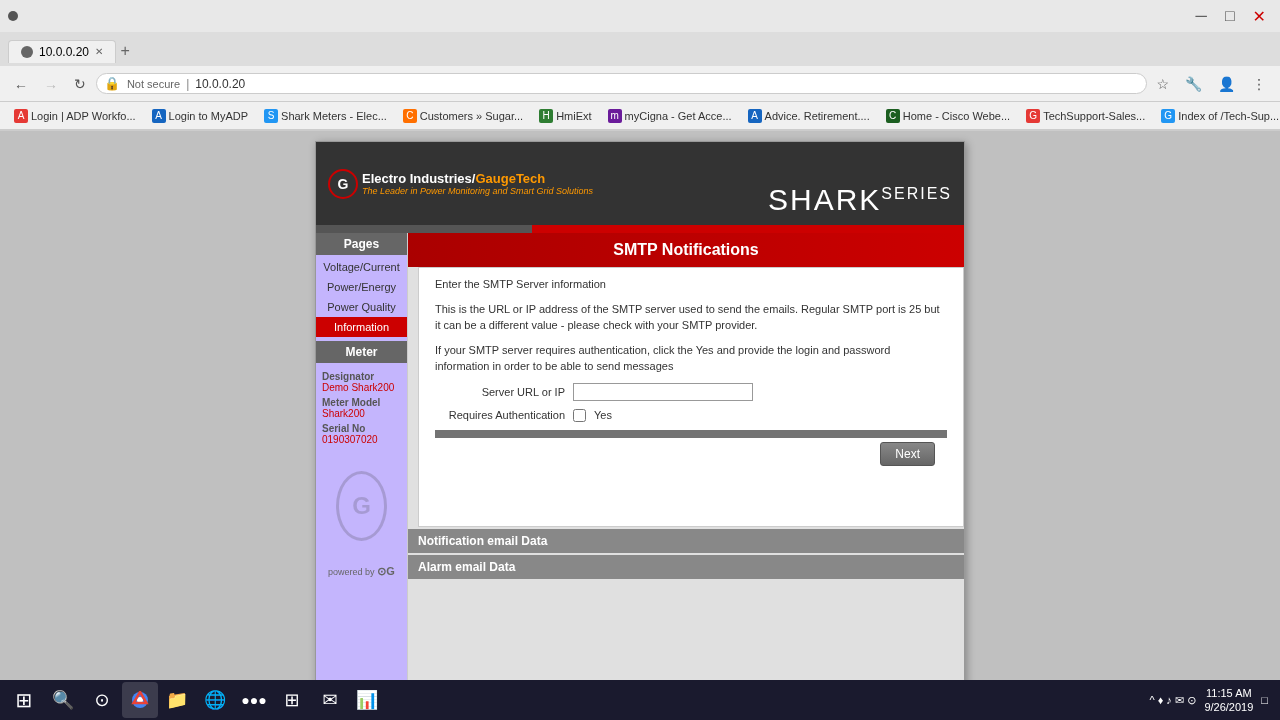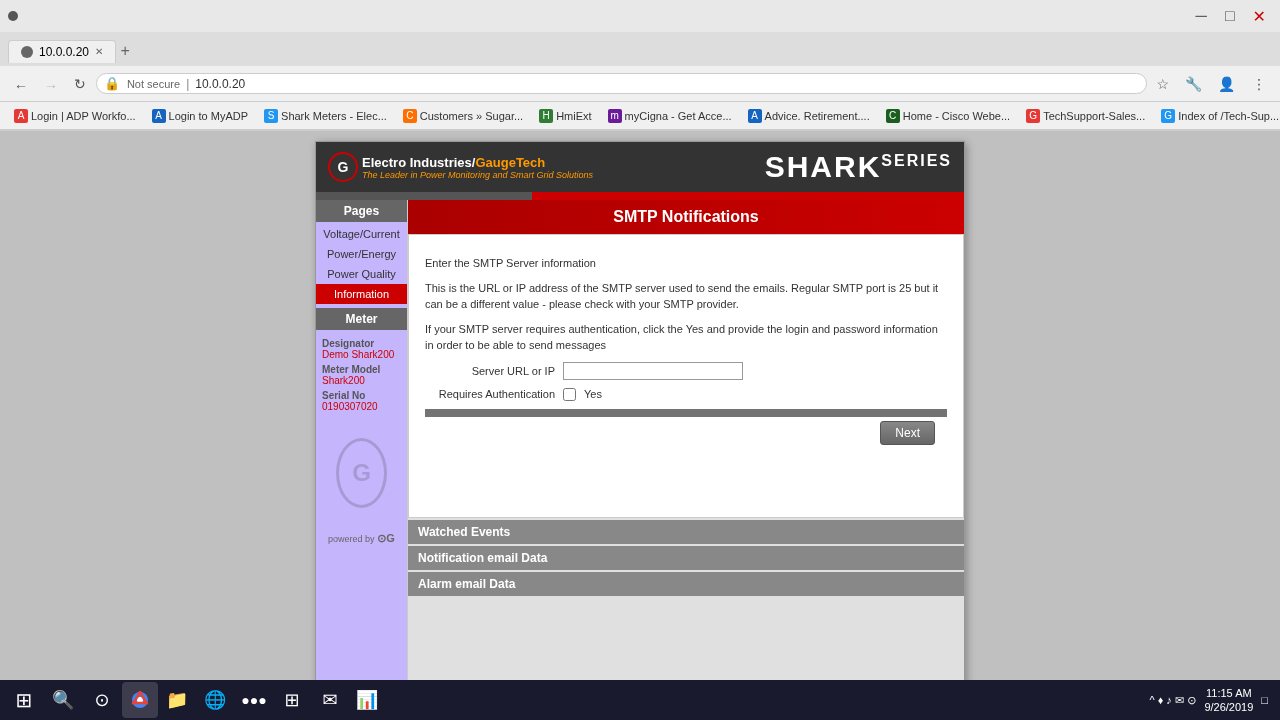--- a/index.html
+++ b/index.html
@@ -246,23 +246,24 @@
     .section-header {
       background: #333;
       color: white;
       padding: 5px 10px;
       font-size: 12px;
       font-weight: bold;
     }
 
     .form-section {
       background: white;
-      padding: 20px 16px;
+      padding: 8px 16px;
       border: 1px solid #ccc;
       margin-bottom: 2px;
+      margin-left: 10px;
     }
 
     .form-description {
       font-size: 11px;
       color: #333;
       margin-bottom: 8px;
       line-height: 1.5;
     }
 
     .form-row {
@@ -465,21 +466,21 @@
           <div style="width:30px;height:30px;border:2px solid #c00;border-radius:50%;display:flex;align-items:center;justify-content:center;color:white;font-weight:bold;font-size:14px;">G</div>
           <div>
             <div style="font-size:13px;font-weight:bold;color:white;">
               <span>Electro Industries/</span><span style="color:#f90;">GaugeTech</span>
             </div>
             <div style="font-size:9px;color:#f90;font-style:italic;">The Leader in Power Monitoring and Smart Grid Solutions</div>
           </div>
         </div>
       </div>
       <div style="text-align:right;">
-        <div style="font-size:30px;font-weight:700;color:white;letter-spacing:2px;font-family:'Arial Black',sans-serif;">
+        <div style="font-size:30px;font-weight:400;color:white;letter-spacing:2px;font-family:'Arial Black',sans-serif;margin-top:33px;">
           <span>SHARK</span><span style="font-size:16px;vertical-align:super;">SERIES</span>
         </div>
       </div>
     </div>
 
     <div class="color-bar">
       <div class="color-bar-left"></div>
       <div class="color-bar-right"></div>
     </div>
 
@@ -552,23 +553,20 @@
             </div>
 
             <div class="btn-container">
               <button class="next-btn">Next</button>
             </div>
 
             <div style="height: 80px;"></div>
           </div>
         </div>
 
-        <div class="accordion-item">
-          <div class="accordion-header">Watched Events</div>
-        </div>
         <div class="accordion-item">
           <div class="accordion-header">Notification email Data</div>
         </div>
         <div class="accordion-item">
           <div class="accordion-header">Alarm email Data</div>
         </div>
 
       </div>
     </div>
   </div>

